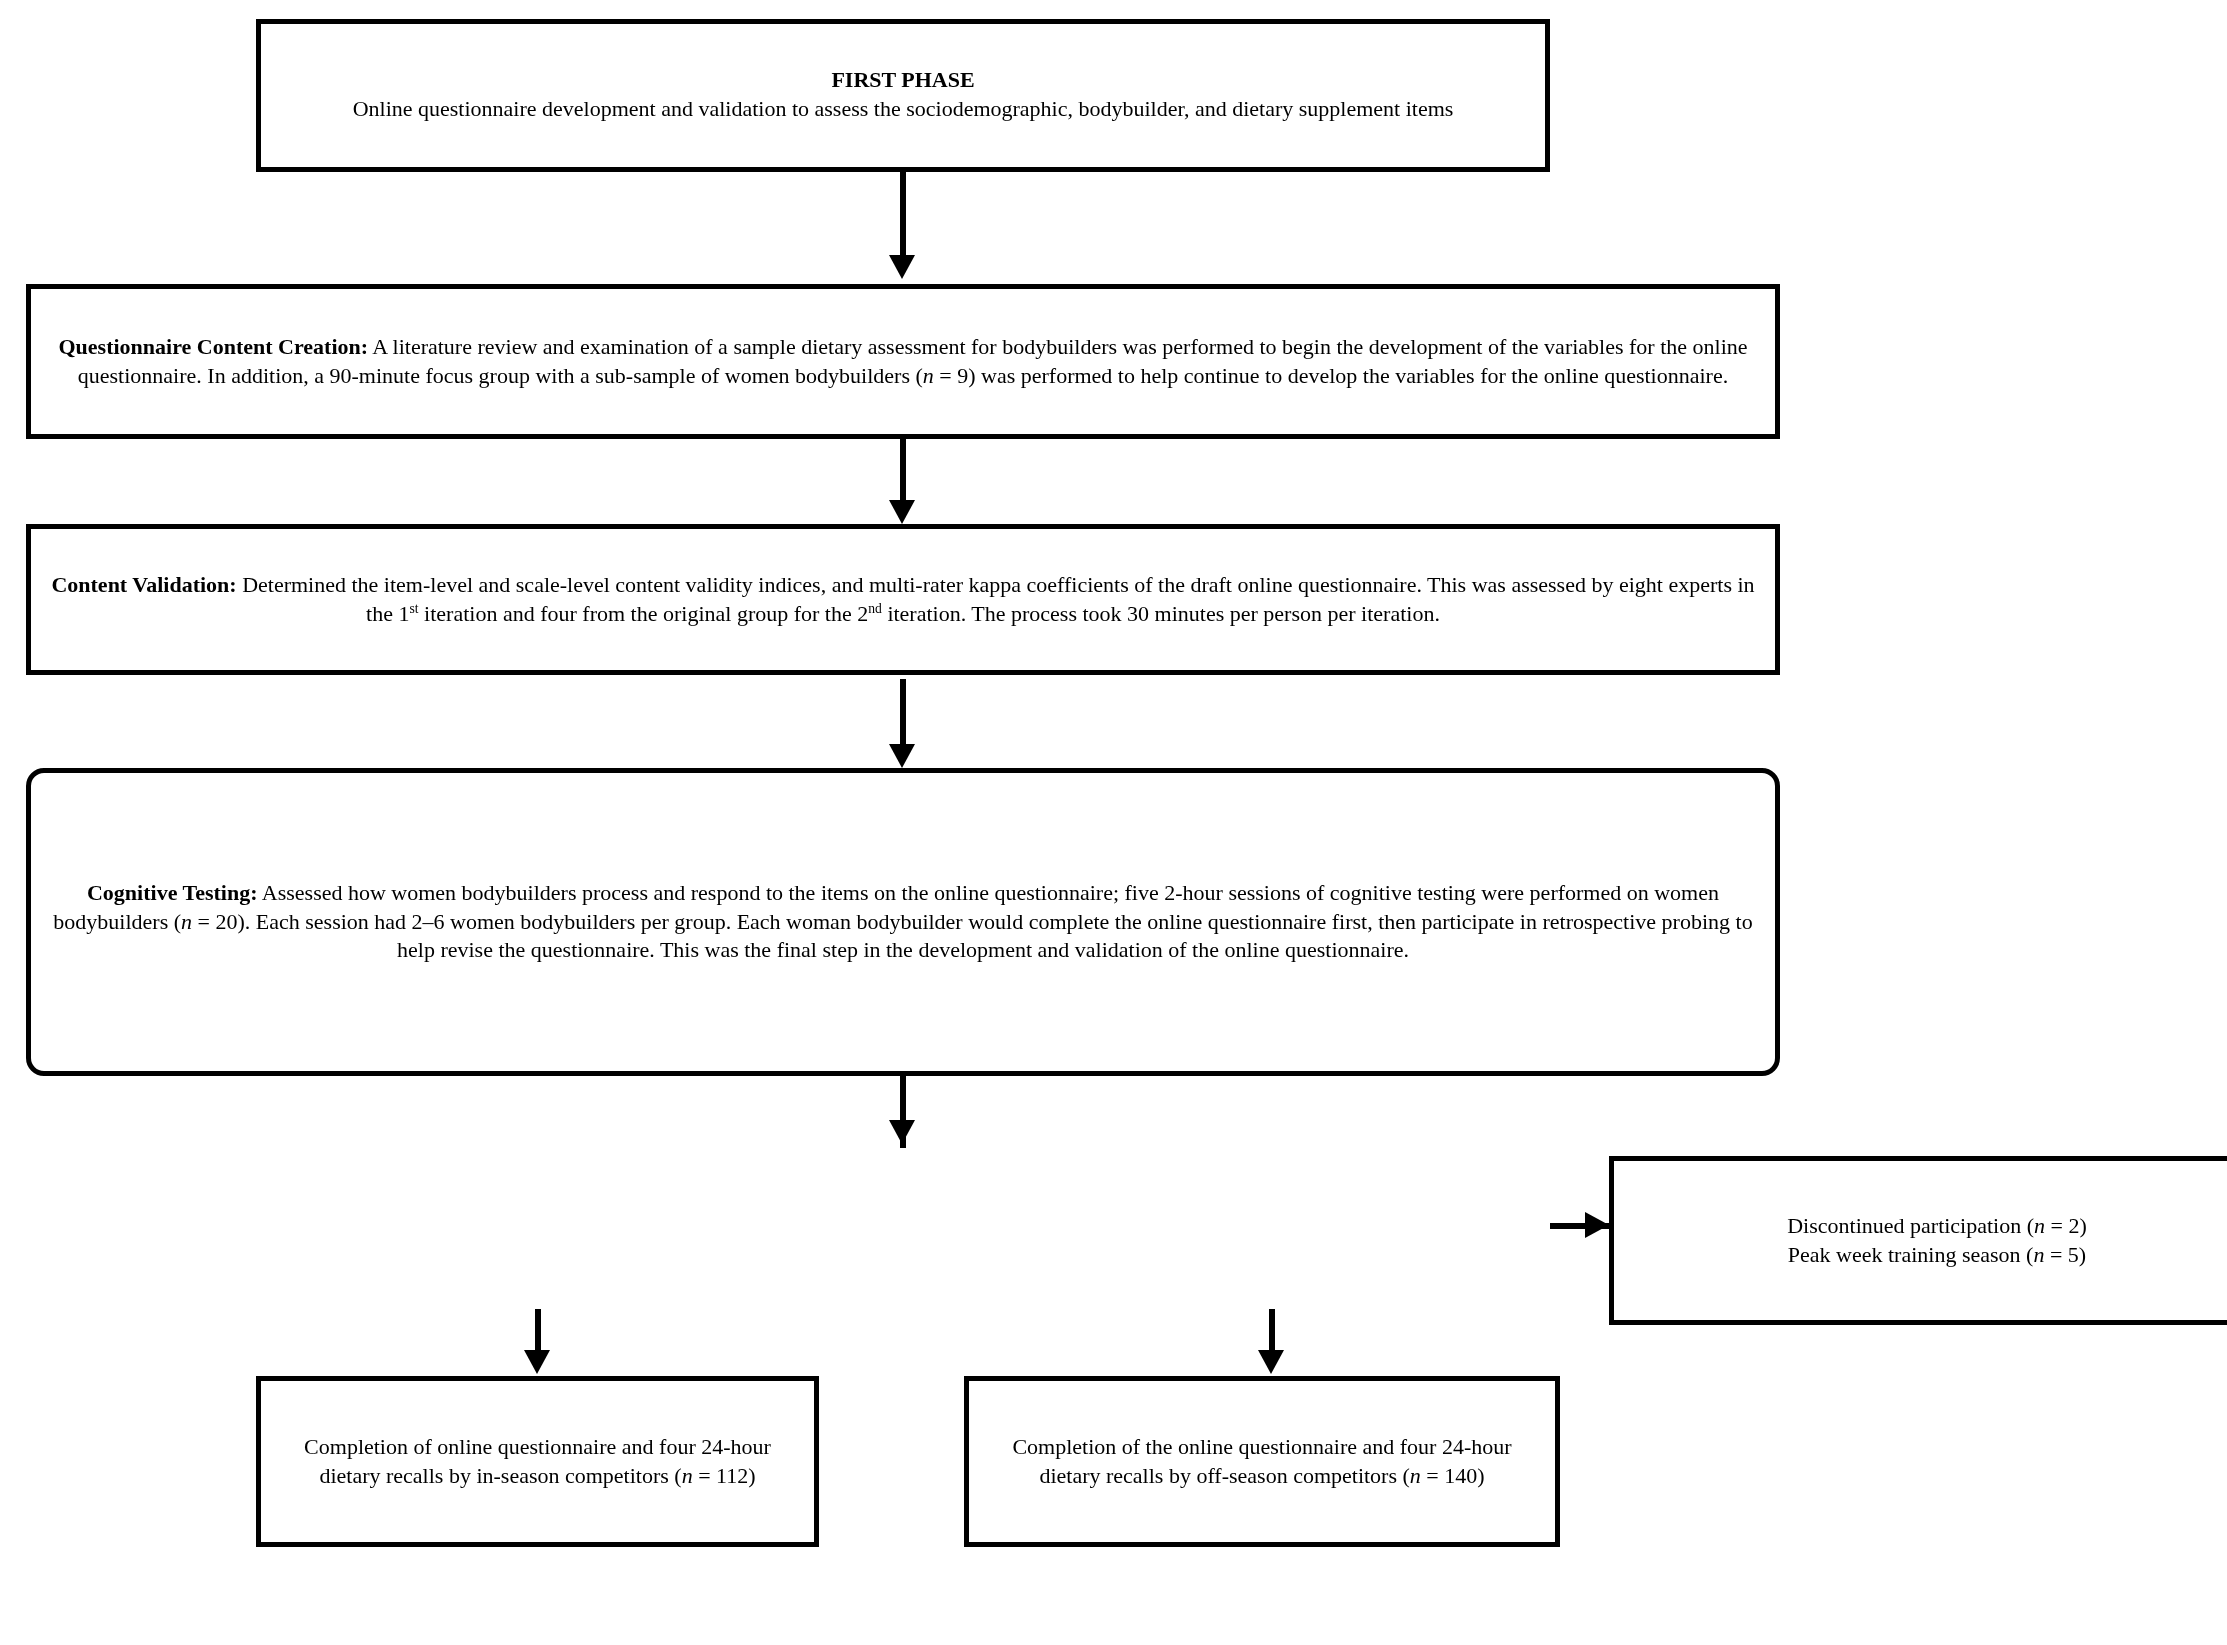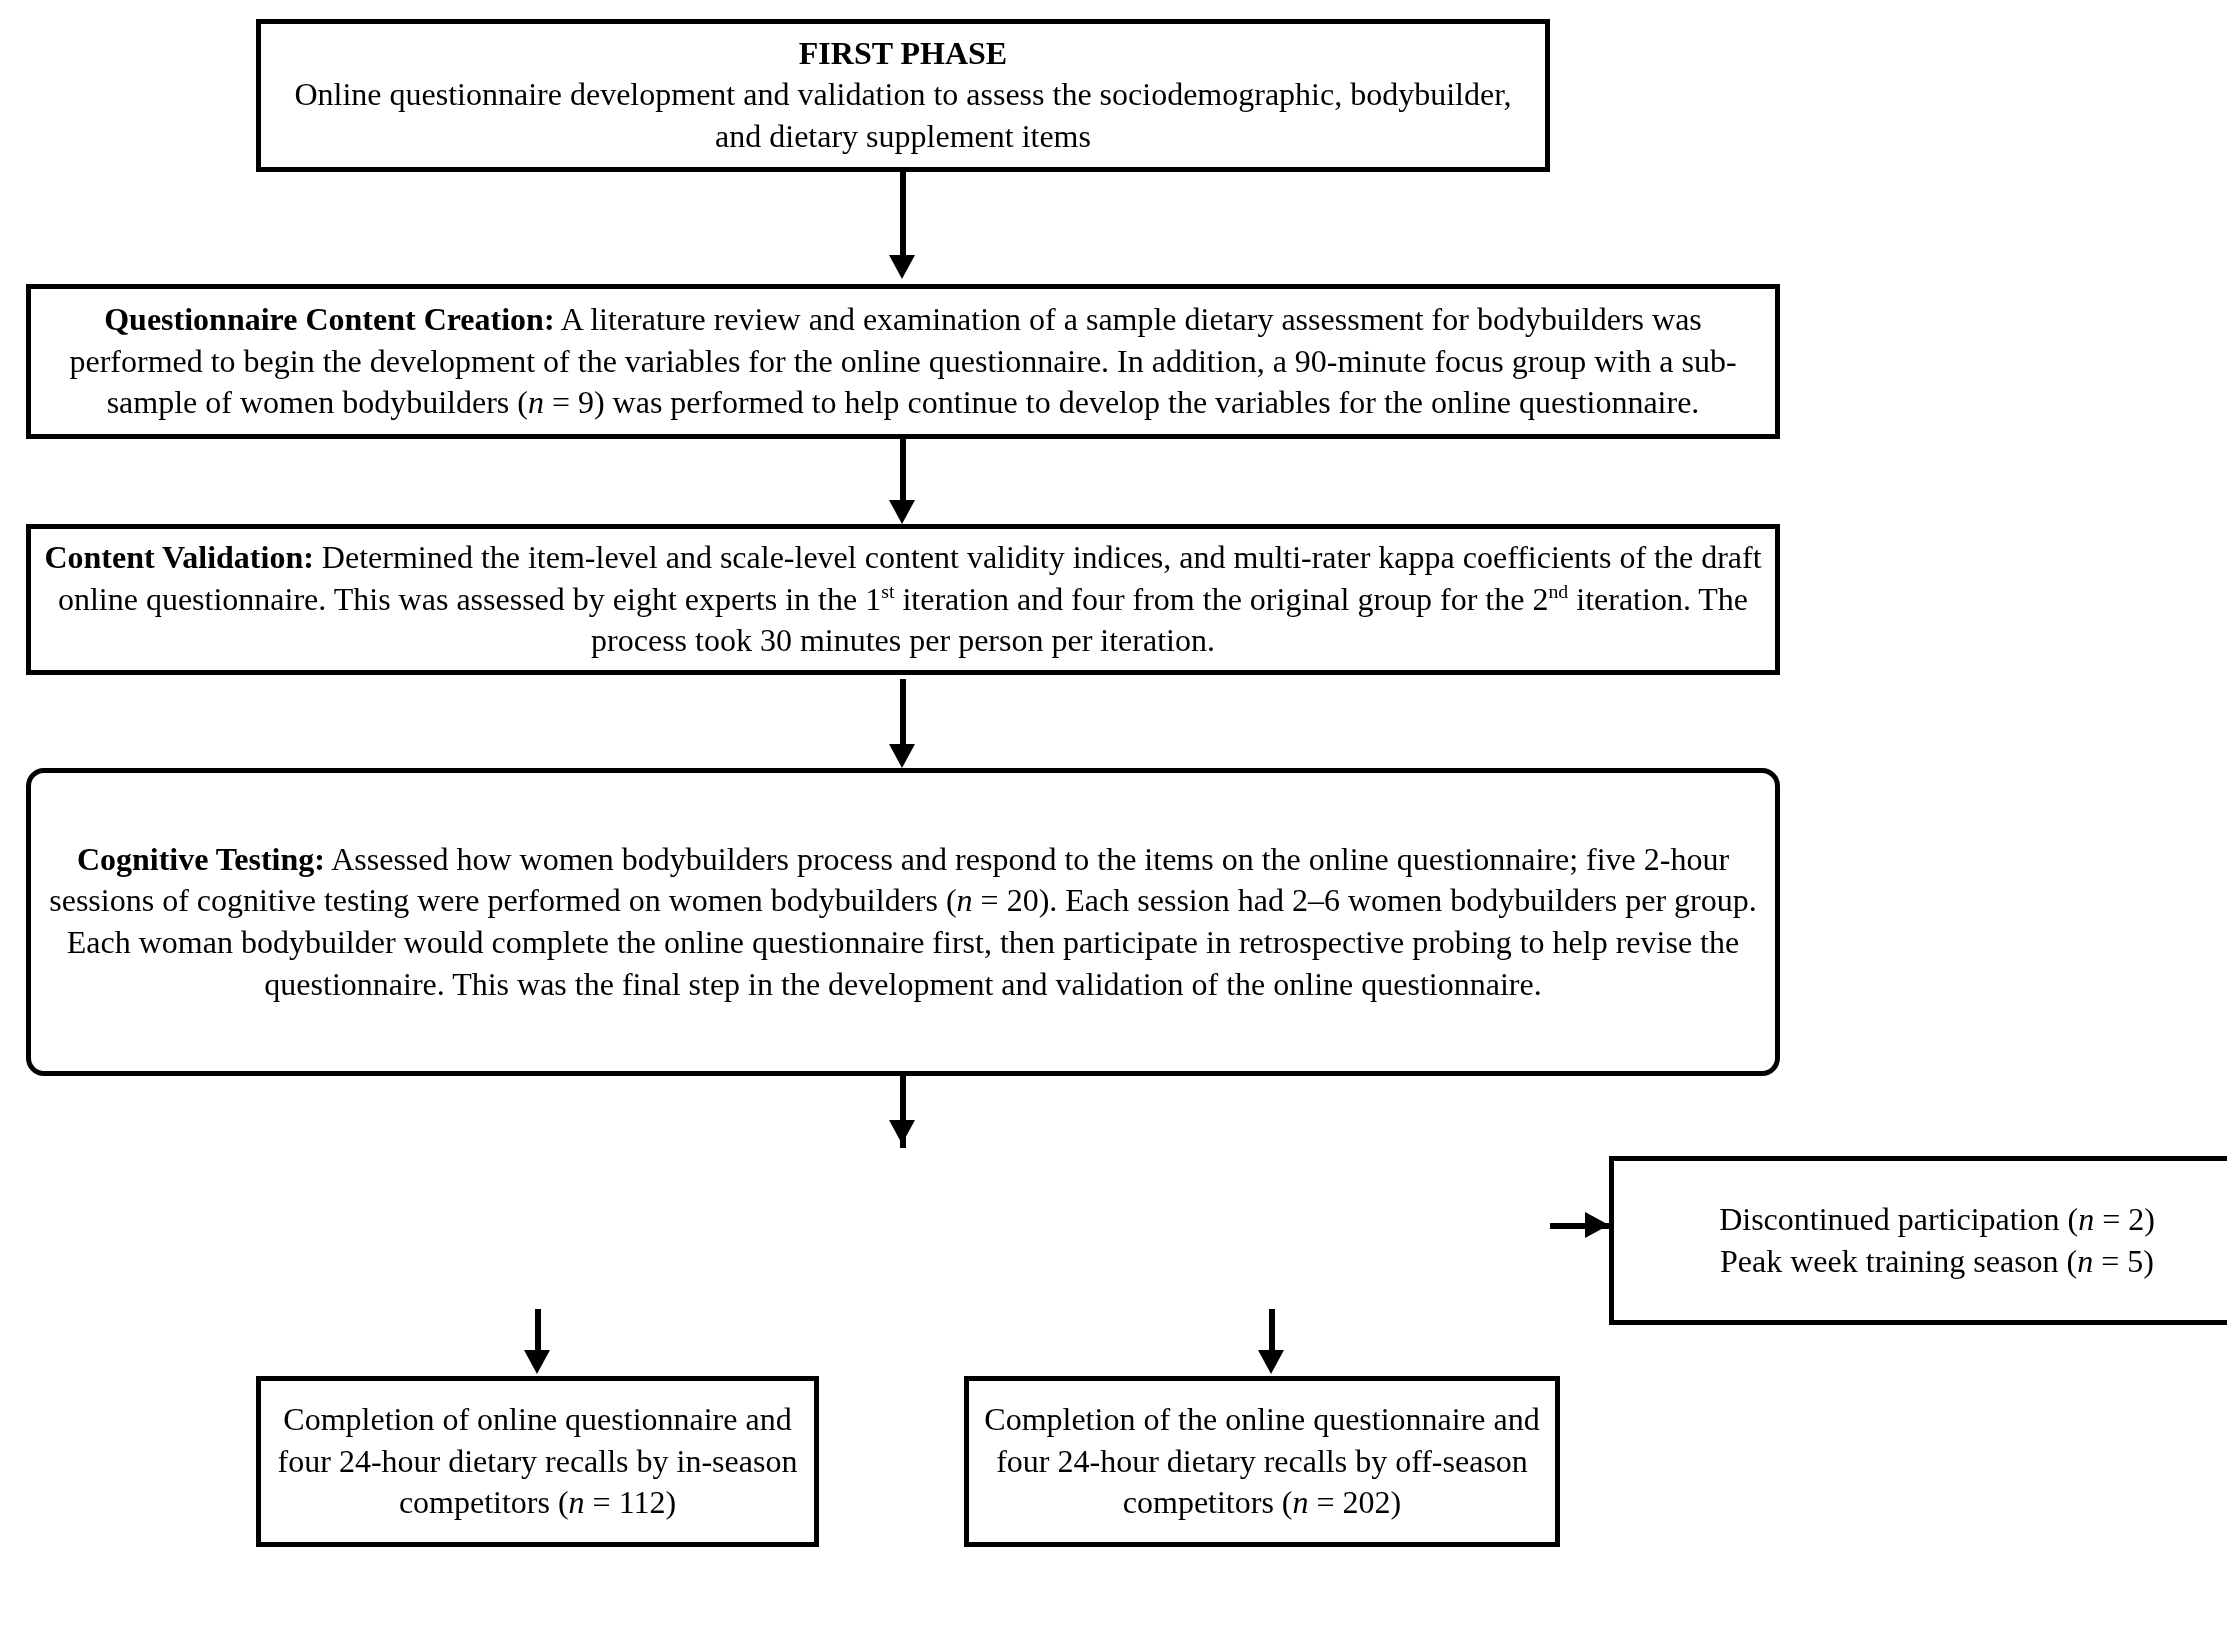--- a/index.html
+++ b/index.html
@@ -4,21 +4,21 @@
 <style>
   html,body{margin:0;padding:0;background:#ffffff;}
   body{width:2227px;height:1645px;position:relative;
        font-family:"Liberation Serif","DejaVu Serif",serif;color:#000;}
   #canvas{position:absolute;left:0;top:0;width:2227px;height:1645px;}
 
   .box{position:absolute;box-sizing:border-box;border:5.5px solid #000;background:#fff;
        display:flex;align-items:center;justify-content:center;}
   .box .inner{width:100%;padding:0 13px;box-sizing:border-box;}
 
-  .t{display:block;font-size:32px;line-height:1.30;text-align:center;}
+  .t{display:block;font-size:22px;line-height:1.30;text-align:center;}
   .t.just{text-align:center;}
   .t.bold{font-weight:bold;}
   .lbl{font-weight:bold;}
   .it{font-style:italic;}
   sup{font-size:0.62em;vertical-align:super;line-height:0;}
 
   
   .vline{position:absolute;background:#000;width:5.5px;}
   .hline{position:absolute;background:#000;height:5.5px;}
   .arrowdown{position:absolute;width:0;height:0;
@@ -88,18 +88,18 @@
   <div class="arrowdown" style="left:1258px;top:1350px;"></div>
 
   <div class="box" style="left:256px;top:1376px;width:563px;height:171px;">
     <div class="inner">
       <span class="t"><span>Completion of online questionnaire and four 24-hour dietary recalls by in-season competitors (</span><span class="it">n</span><span> = 112)</span></span>
     </div>
   </div>
 
   <div class="box" style="left:964px;top:1376px;width:596px;height:171px;">
     <div class="inner">
-      <span class="t"><span>Completion of the online questionnaire and four 24-hour dietary recalls by off-season competitors (</span><span class="it">n</span><span> = 202)</span></span>
+      <span class="t"><span>Completion of the online questionnaire and four 24-hour dietary recalls by off-season competitors (</span><span class="it">n</span><span> = 140)</span></span>
     </div>
   </div>
 
 </div>
 
 
 </body></html>

